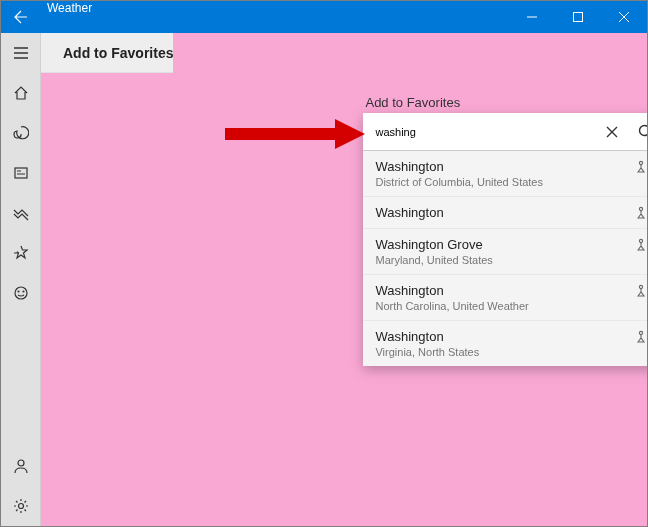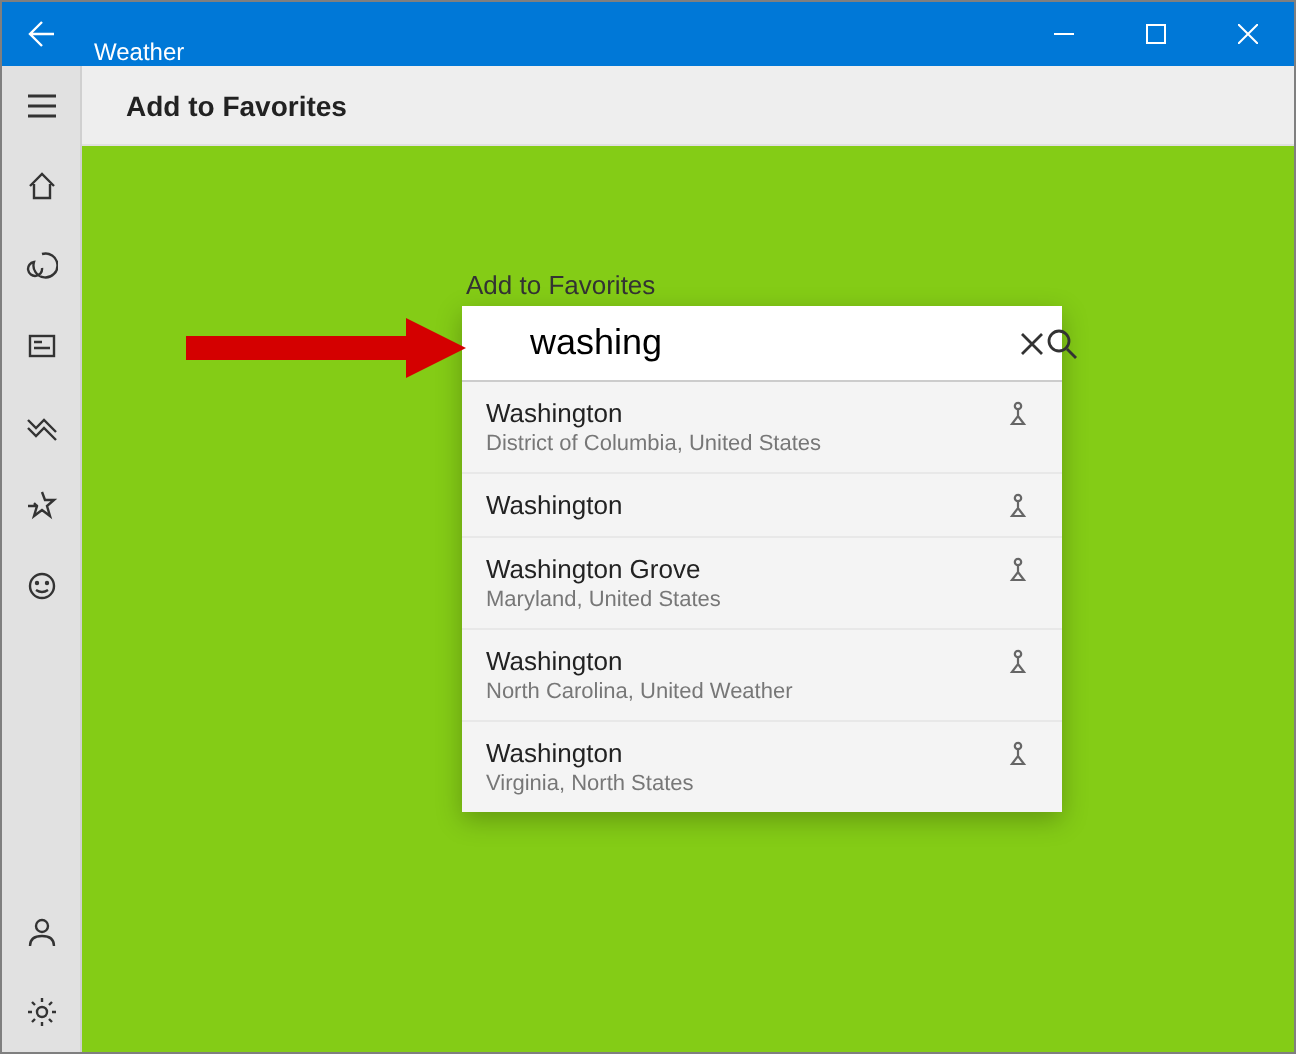--- a/index.html
+++ b/index.html
@@ -1,32 +1,32 @@
 <!DOCTYPE html>
 <html><head>
 <meta charset="utf-8">
 <style>
   * { box-sizing: border-box; margin: 0; padding: 0; }
   body { font-family: "Segoe UI", sans-serif; font-size: 13px; background: #e6e6e6; width: 648px; height: 527px; overflow: hidden; border: 1px solid #7f7f7f; }
-  .titlebar { background: #0078d7; color: #fff; height: 32px; display: flex; align-items: flex-end; }
+  .titlebar { background: #0078d7; color: #fff; height: 32px; display: flex; align-items: flex-start; }
   .titlebar .back { width: 40px; height: 32px; display:flex; align-items:center; justify-content:center; }
   .titlebar .title { font-size: 12px; padding-left: 6px; flex:1; }
   .winbtn { width: 46px; height: 32px; display:flex; align-items:center; justify-content:center; font-size: 12px; }
   .app { display:flex; height: calc(100% - 32px); }
   .sidebar { width: 40px; background:#e1e1e1; border-right:1px solid #d0d0d0; display:flex; flex-direction:column; }
   .sidebar .sideitem { width:40px; height:40px; display:flex; align-items:center; justify-content:center; color:#333; }
   .sidebar .spacer { flex:1; }
-  .main { flex:1; background:#84cc16; position:relative; display:flex; flex-direction:column; }
+  .main { flex:1; background:#f9a8d4; position:relative; display:flex; flex-direction:row; }
   .header { background:#eeeeee; height:40px; display:flex; align-items:center; padding-left:22px; border-bottom:1px solid #e0e0e0; }
   .header h1 { font-size:14px; font-weight:600; color:#222; }
   .content { flex:1; position:relative; }
   .panel-title { position:absolute; left:192px; top:62px; font-size:13px; color:#333; }
   .panel { position:absolute; left:190px; top:80px; width:300px; background:#fff; box-shadow: 0 4px 12px rgba(0,0,0,.25); }
   .searchrow { display:flex; align-items:center; height:38px; border-bottom:1px solid #ccc; }
-  .searchrow input { flex:1; border:none; outline:none; padding:0 12px; font-size:18px; background:transparent;margin-left:22px; }
+  .searchrow input { flex:1; border:none; outline:none; padding:0 12px; font-size:11px; background:transparent; }
   .iconbtn { width:34px; height:38px; display:flex; align-items:center; justify-content:center; color:#333; background:transparent; border:none; }
   .results { background:#f4f4f4; }
   .result { display:flex; align-items:flex-start; padding:8px 12px; border-bottom:1px solid #e8e8e8; }
   .result:last-child { border-bottom:none; }
   .result .text { flex:1; }
   .result .name { font-size:13px; color:#222; }
   .result .sub { font-size:11px; color:#777; margin-top:2px; }
   .result .locicon { width:20px; color:#666; display:flex; justify-content:center; }
   .arrow { position:absolute; left:52px; top:81px; pointer-events:none; }
   svg { display:block; }

